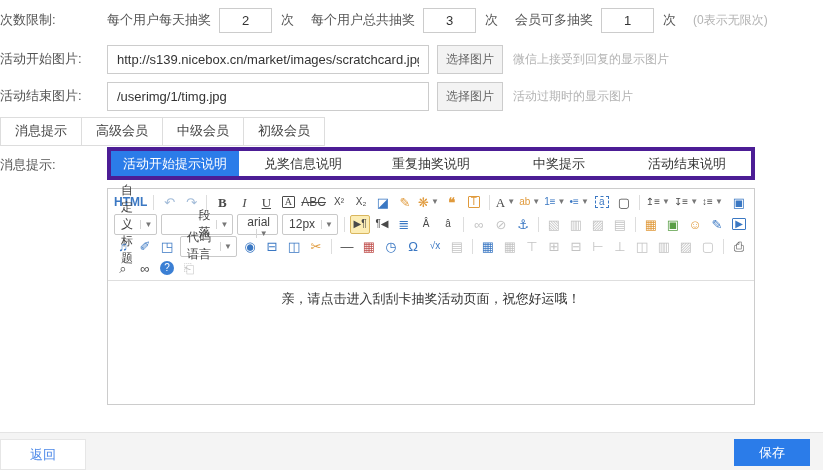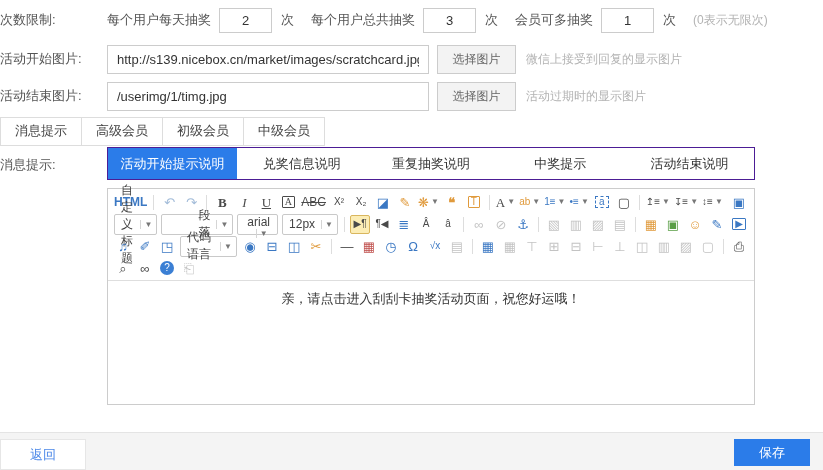--- a/index.html
+++ b/index.html
@@ -12,30 +12,30 @@
 
   
   .limit-field { display:flex; align-items:center; }
   .limit-label { font-size:13px; color:#555; margin-right:8px; }
   .num-input { width:53px; height:25px; border:1px solid #ccc; text-align:center; font-size:13px; color:#333; }
   .limit-suffix { font-size:13px; color:#555; margin:0 17px 0 9px; }
   .row-hint { font-size:12px; color:#b3b3b3; }
 
   
   .url-input { width:322px; height:29px; border:1px solid #ccc; padding:0 9px; font-size:13px; color:#333; margin-right:8px; }
-  .pick-btn { width:79px; height:29px; background:#f3f3f3; border:1px solid #ccc; color:#666; font-size:12px; display:flex; align-items:center; justify-content:center; cursor:pointer; margin-right:10px; }
+  .pick-btn { width:66px; height:29px; background:#f3f3f3; border:1px solid #ccc; color:#666; font-size:12px; display:flex; align-items:center; justify-content:center; cursor:pointer; margin-right:10px; }
 
   
   .perm-group { display:flex; }
   .perm-btn { height:29px; padding:0 14px; border:1px solid #ddd; background:#fff; font-size:13px; color:#444; display:flex; align-items:center; cursor:pointer; margin-left:-1px; }
   .perm-btn:first-child { margin-left:0; }
   .perm-hint { font-size:12px; color:#b3b3b3; margin-left:10px; }
 
   
-  .tabbar { position:absolute; left:107px; top:147px; width:648px; height:33px; border:1px solid #4c1d95; display:flex; background:#fff; }
+  .tabbar { position:absolute; left:107px; top:147px; width:648px; height:33px; border:4px solid #4c1d95; display:flex; background:#fff; }
   .tab { flex:1; display:flex; align-items:center; justify-content:center; font-size:13px; color:#333; cursor:pointer; }
   .tab.active { background:#2b7ce9; color:#fff; }
 
   
   .editor { position:absolute; left:107px; top:188px; width:648px; height:217px; border:1px solid #ccc; display:flex; flex-direction:column; background:#fff; }
   .toolbar { padding:2px 4px 1px; }
   .tb-row { display:flex; align-items:center; height:22px; }
   .tb-btn { min-width:20px; height:19px; margin:0 1px; display:inline-flex; align-items:center; justify-content:center; font-size:13px; line-height:1; cursor:pointer; border:1px solid transparent; border-radius:2px; }
   .tb-btn.active { background:#fcedb5; border-color:#d9b65e; }
   .tb-sep { width:1px; height:15px; background:#ddd; margin:0 4px; flex:0 0 1px; }
@@ -97,22 +97,22 @@
     <div class="row-label">活动结束图片:</div>
     <input class="url-input" type="text" value="/userimg/1/timg.jpg" style="">
     <div class="pick-btn">选择图片</div>
     <span class="row-hint">活动过期时的显示图片</span>
   </div>
 
   <div class="form-row" style="top:116px; height:30px;">
     <div class="perm-group" id="perm-group">
         <div class="perm-btn">消息提示</div>
         <div class="perm-btn">高级会员</div>
+        <div class="perm-btn">中级会员</div>
         <div class="perm-btn">初级会员</div>
-        <div class="perm-btn">中级会员</div>
       </div>
   </div>
 
   <div class="form-row" style="top:155px; height:20px;">
     <div class="row-label">消息提示:</div>
   </div>
   <div class="tabbar" id="tabbar">
       <div class="tab active">活动开始提示说明</div>
       <div class="tab">兑奖信息说明</div>
       <div class="tab">重复抽奖说明</div>

